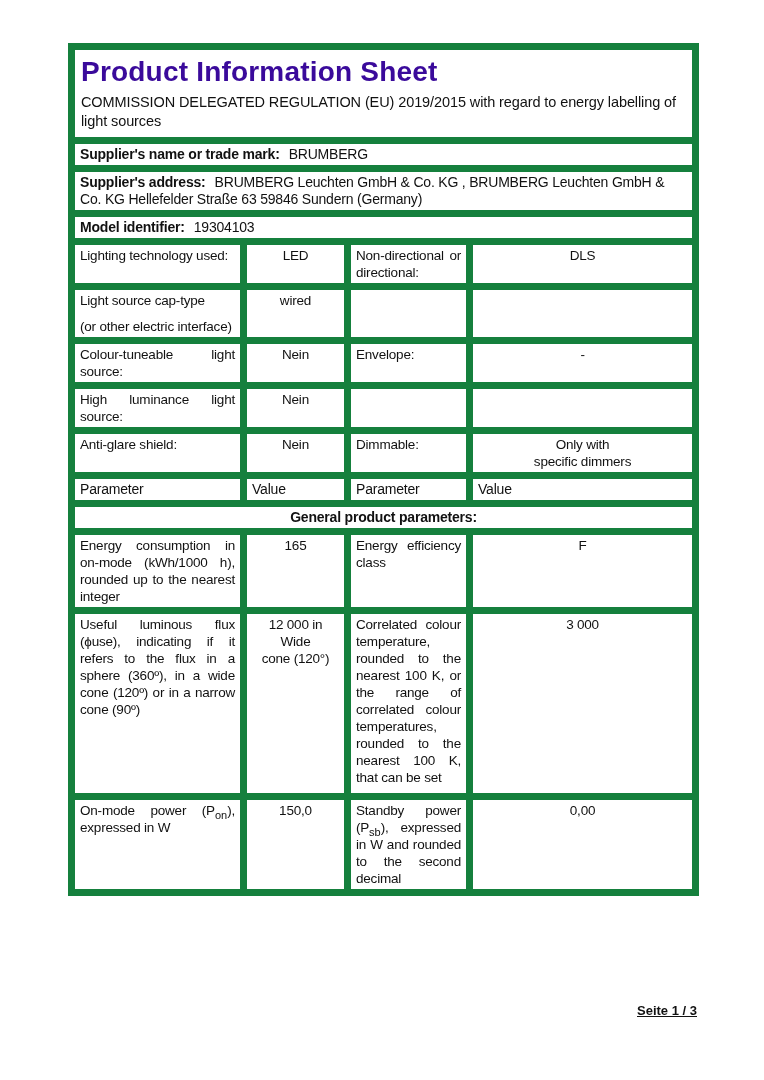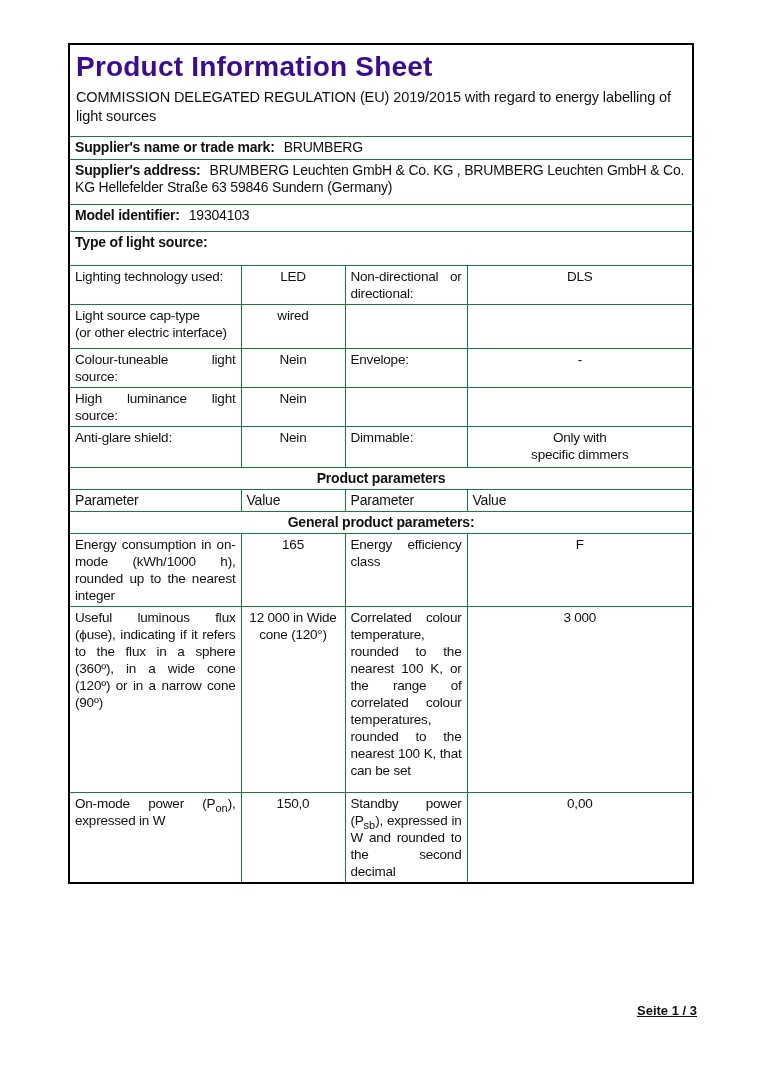--- a/index.html
+++ b/index.html
@@ -7,40 +7,40 @@
   body {
     width:764px; height:1080px; position:relative;
     font-family:"Liberation Sans", sans-serif; color:#111;
   }
   .sheet {
     position:absolute; left:68px; top:43px; width:624px;
     border-collapse:collapse; table-layout:fixed;
     border:2px solid #000;
   }
   .sheet td {
-    border:1px solid #15803d; vertical-align:top;
+    border:7px solid #15803d; vertical-align:top;
     padding:2px 5px; font-size:13.5px; line-height:17px;
     letter-spacing:-0.2px;
   }
   
   td.title-cell { padding:5px 6px 6px 6px; }
   h1.doc-title {
     font-size:28px; line-height:34px; font-weight:bold;
     color:#3a0a9b; letter-spacing:0.2px; margin-bottom:4px;
   }
   p.regulation { font-size:14.5px; line-height:19px; color:#111; letter-spacing:-0.1px; }
   
   .lbl { font-weight:bold; font-size:14px; }
   .lv  { font-size:14px; padding-left:9px; }
   
   td.p { text-align:justify; text-align-last:left; }
   td.v { text-align:center; white-space:pre-line; }
   td.sec { text-align:center; font-weight:bold; font-size:14px; }
   td.hdr { font-size:14px; }
-  .note { }
+  .note { margin-top:9px; }
   sub { font-size:11px; line-height:0; letter-spacing:0; }
   
   .h92{height:92px}.h23{height:23px}.h45{height:45px}.h27{height:27px}.h34{height:34px}
   .h37{height:37px}.h44{height:44px}.h41{height:41px}.h21{height:21px}.h22{height:22px}
   .h57{height:57px}.h186{height:186px}.h76{height:76px}.h108{height:108px}
   .page-footer {
     position:absolute; top:1003px; right:67px;
     font-size:13px; font-weight:600; letter-spacing:0;text-decoration:underline;
   }
 </style>
@@ -75,25 +75,20 @@
         <span class="lbl">Supplier's address:</span><span class="lv">BRUMBERG Leuchten GmbH &amp; Co. KG , BRUMBERG Leuchten GmbH &amp; Co. KG Hellefelder Straße 63 59846 Sundern (Germany)</span>
       </td>
     </tr>
 
     <tr class="h27">
       <td colspan="4">
         <span class="lbl">Model identifier:</span><span class="lv">19304103</span>
       </td>
     </tr>
 
-    <tr class="h34">
-      <td colspan="4">
-        <span class="lbl">Type of light source:</span>
-      </td>
-    </tr>
 
     <tr class="h37">
       <td class="p">Lighting technology used:</td>
       <td class="v">LED</td>
       <td class="p">Non-directional or directional:</td>
       <td class="v">DLS</td>
     </tr>
 
     <tr class="h44">
       <td class="p">
@@ -121,23 +116,20 @@
     </tr>
 
     <tr class="h41">
       <td class="p">Anti-glare shield:</td>
       <td class="v">Nein</td>
       <td class="p">Dimmable:</td>
       <td class="v">Only with
 specific dimmers</td>
     </tr>
 
-    <tr class="h21">
-      <td class="sec" colspan="4">Product parameters</td>
-    </tr>
 
     <tr class="h22">
       <td class="hdr">Parameter</td>
       <td class="hdr">Value</td>
       <td class="hdr">Parameter</td>
       <td class="hdr">Value</td>
     </tr>
 
     <tr class="h21">
       <td class="sec" colspan="4">General product parameters:</td>

